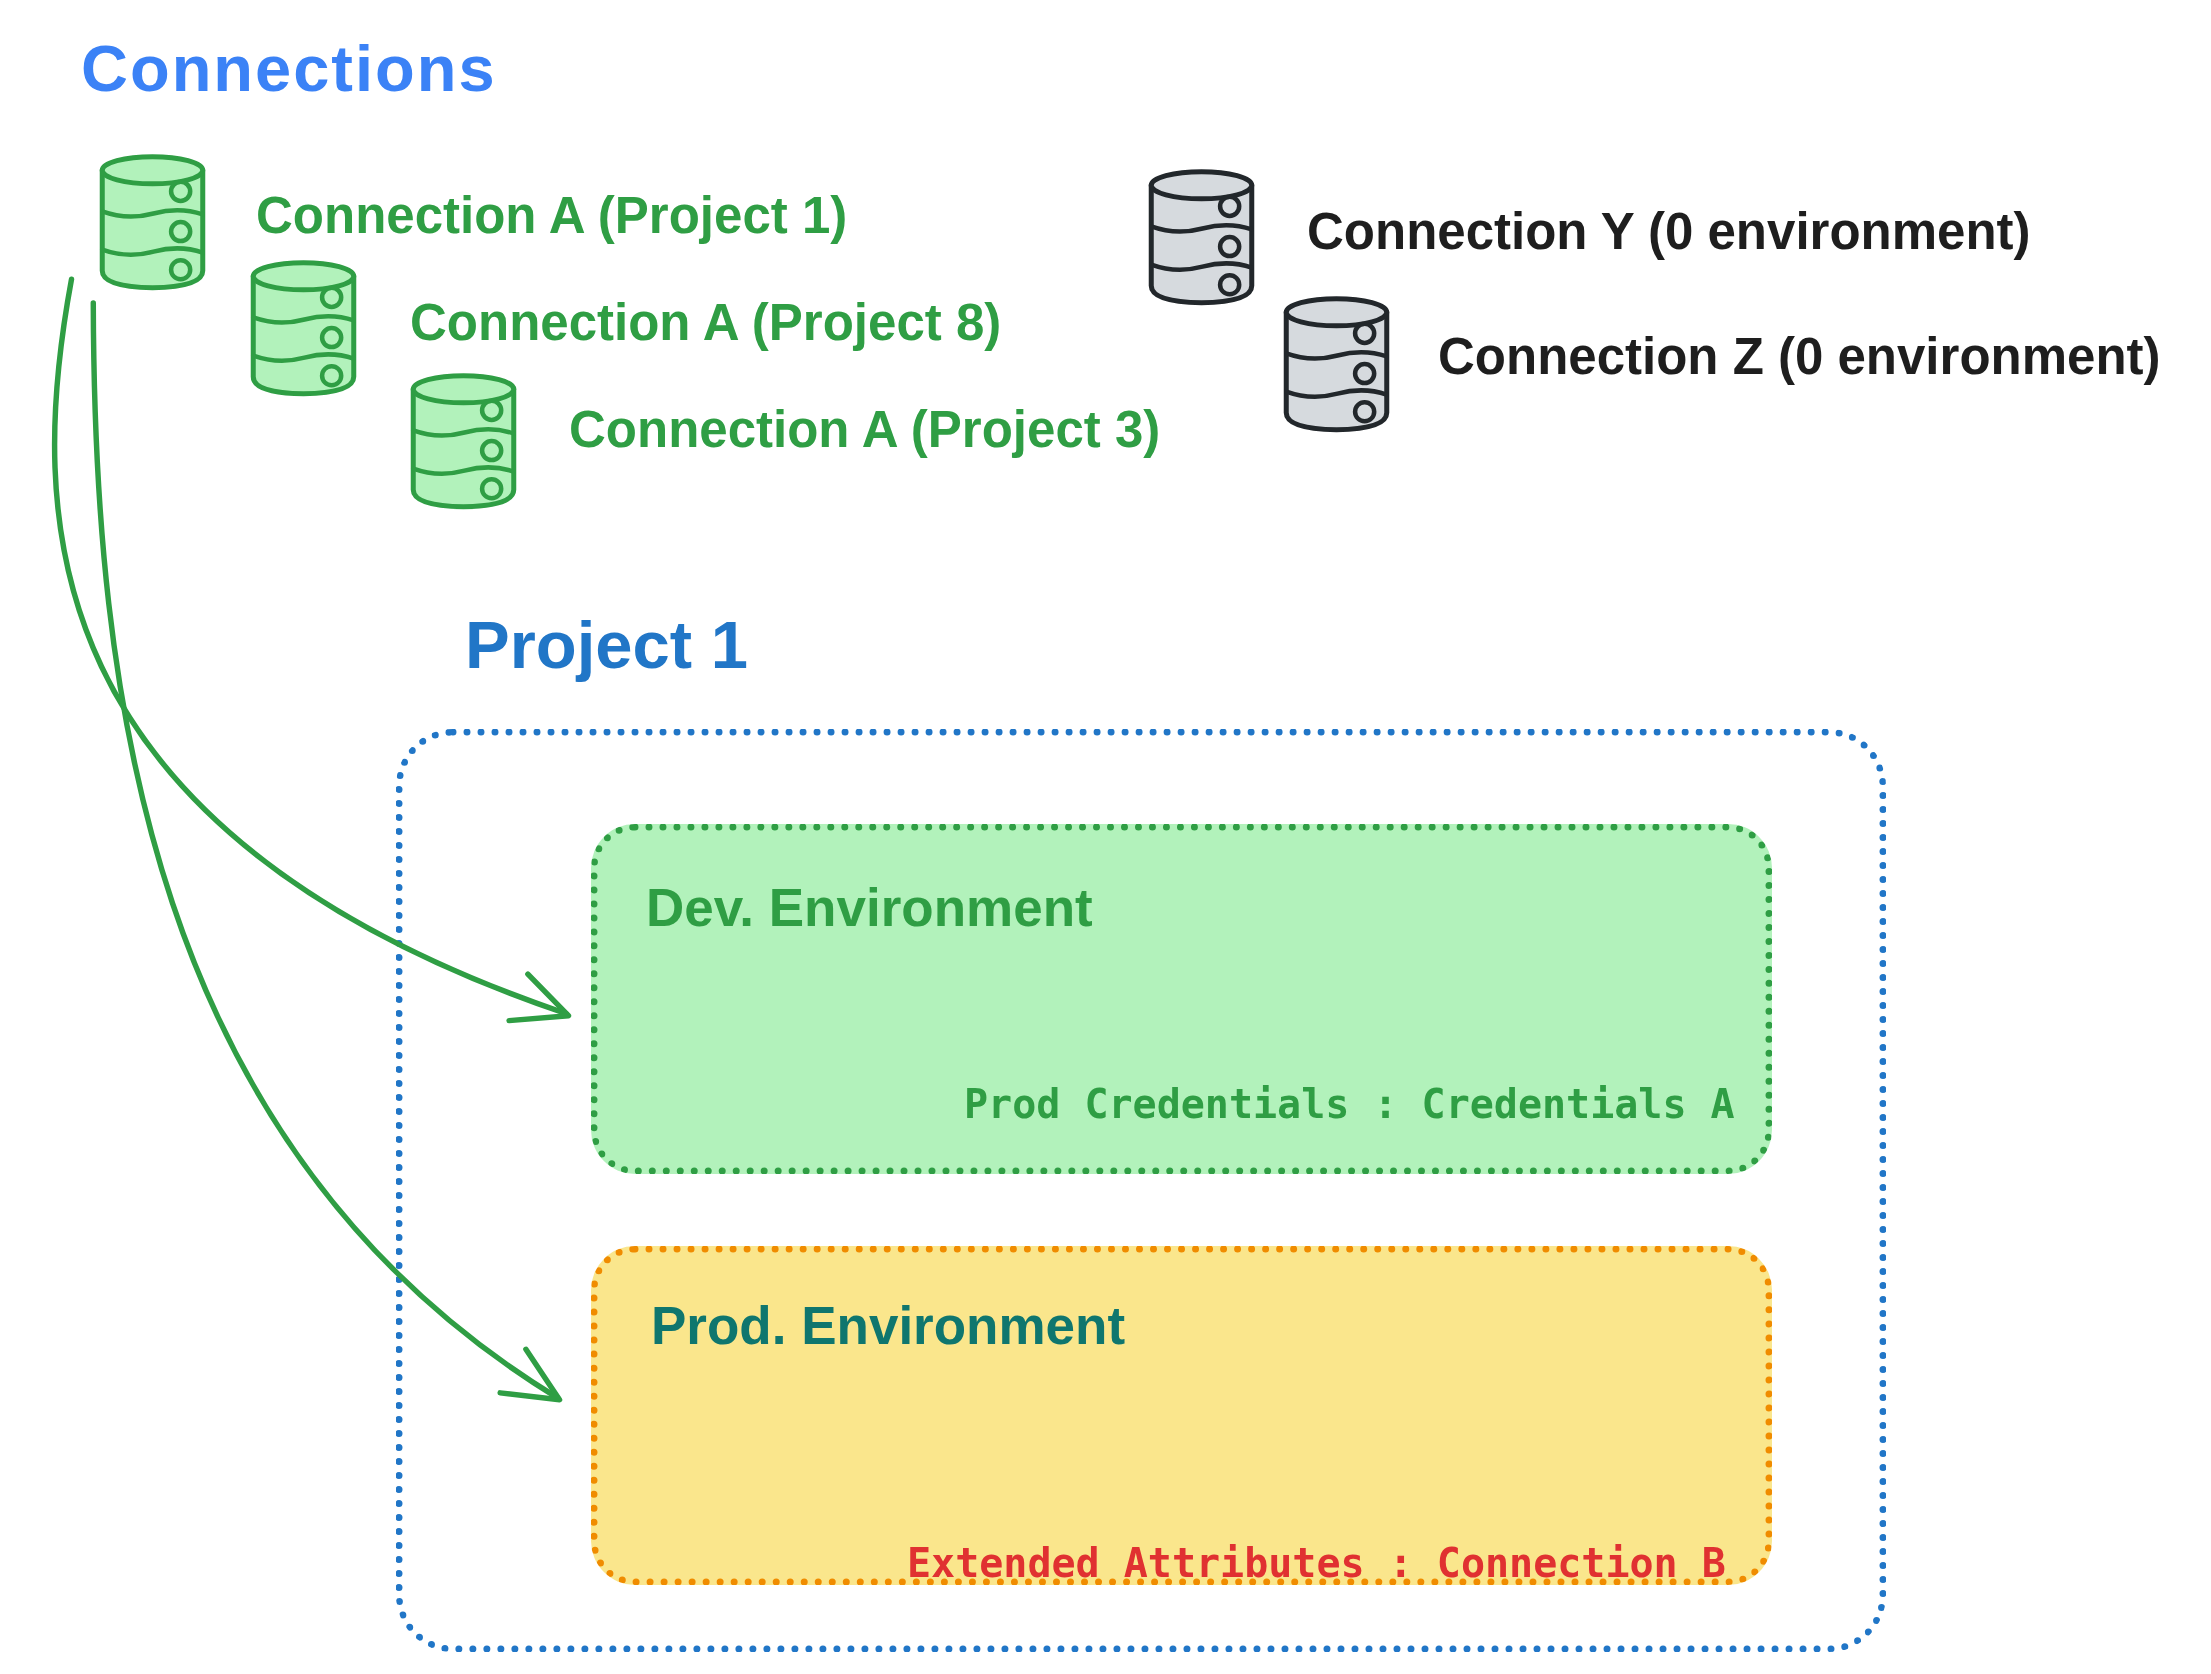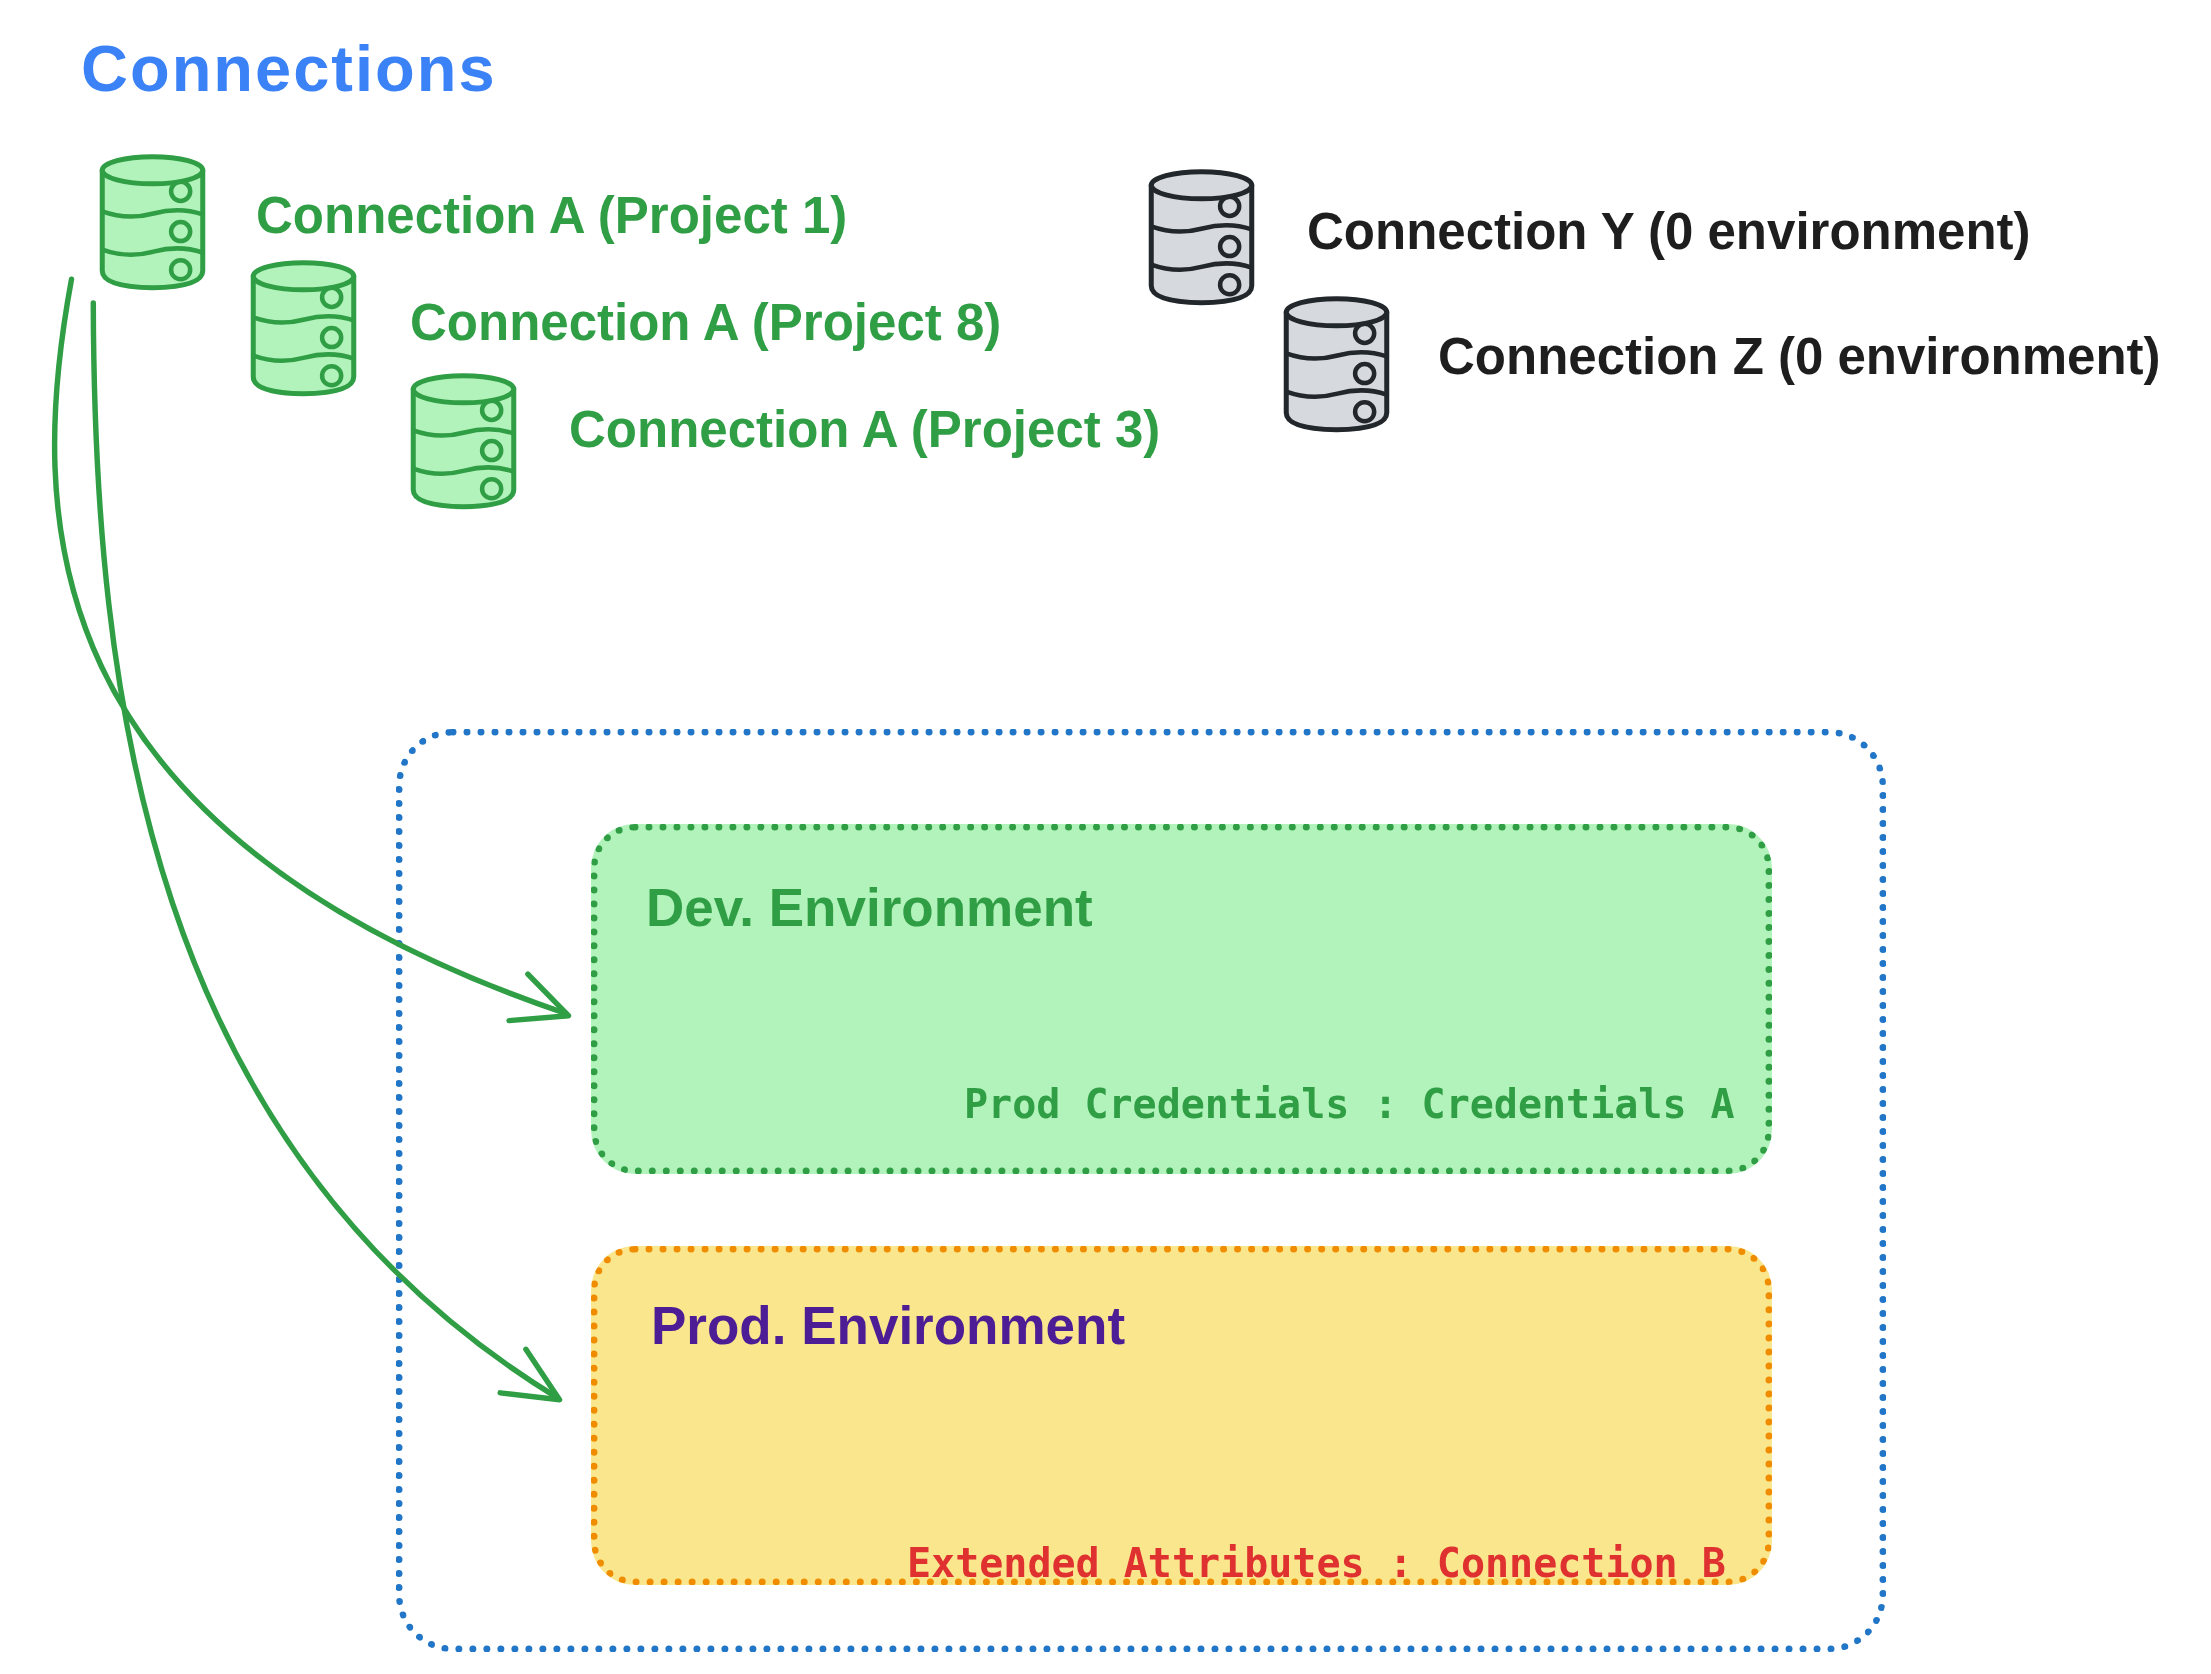--- a/index.html
+++ b/index.html
@@ -41,21 +41,21 @@
   .dev-box{
     left:188px;top:88px;width:1167px;height:336px;
     background:#b2f2bb;border:7px dotted #2f9e44;
   }
   .prod-box{
     left:188px;top:510px;width:1167px;height:325px;
     background:#fae68c;border:7px dotted #f08c00;
   }
   .env-title{font-size:53px;font-weight:700;white-space:nowrap;margin-top:8px;}
   .dev-title{left:48px;top:38px;color:#2f9e44;}
-  .prod-title{left:53px;top:34px;color:#4c1d95;}
+  .prod-title{left:53px;top:34px;color:#0f766e;}
   .mono{
     font-family:"DejaVu Sans Mono", monospace;
     font-size:40px;font-weight:700;white-space:pre;line-height:48px;
   }
   .dev-mapping{left:366px;top:249px;color:#2f9e44;}
   .prod-mapping{left:309px;top:190px;color:#e03131;}
 
   
   #arrows{left:0;top:0;pointer-events:none;}
 </style>
@@ -97,20 +97,21 @@
   <svg class="db db-gray abs" style="left:1146px;top:164px" width="111" height="143" viewBox="0 0 112 144">
       <use href="#db-icon"></use>
     </svg>
   <svg class="db db-gray abs" style="left:1281px;top:291px" width="111" height="143" viewBox="0 0 112 144">
       <use href="#db-icon"></use>
     </svg>
 
   <div class="abs hand black-label" style="left:1283px;top:202px">Connection Y (0 environment)</div>
   <div class="abs hand black-label" style="left:1414px;top:327px">Connection Z (0 environment)</div>
 
+  <div class="abs project-title">Project 1</div>
 
   <div class="abs project-box">
 
     <div class="abs env-box dev-box">
       <div class="abs env-title dev-title">Dev. Environment</div>
       <div class="abs mono dev-mapping">Prod Credentials : Credentials A</div>
     </div>
 
     <div class="abs env-box prod-box">
       <div class="abs env-title prod-title">Prod. Environment</div>

